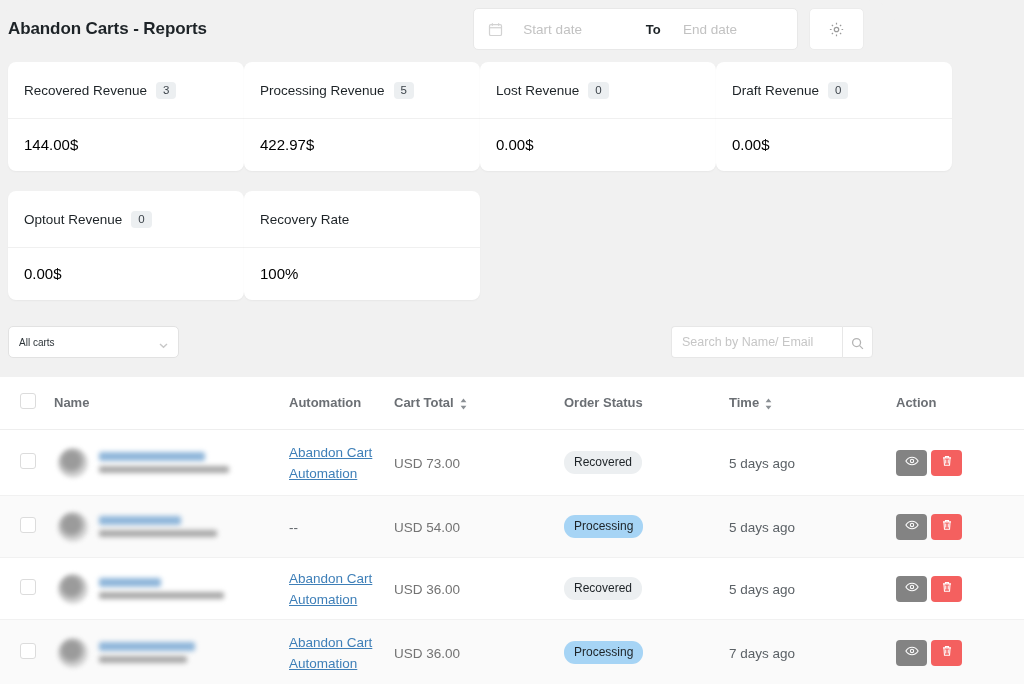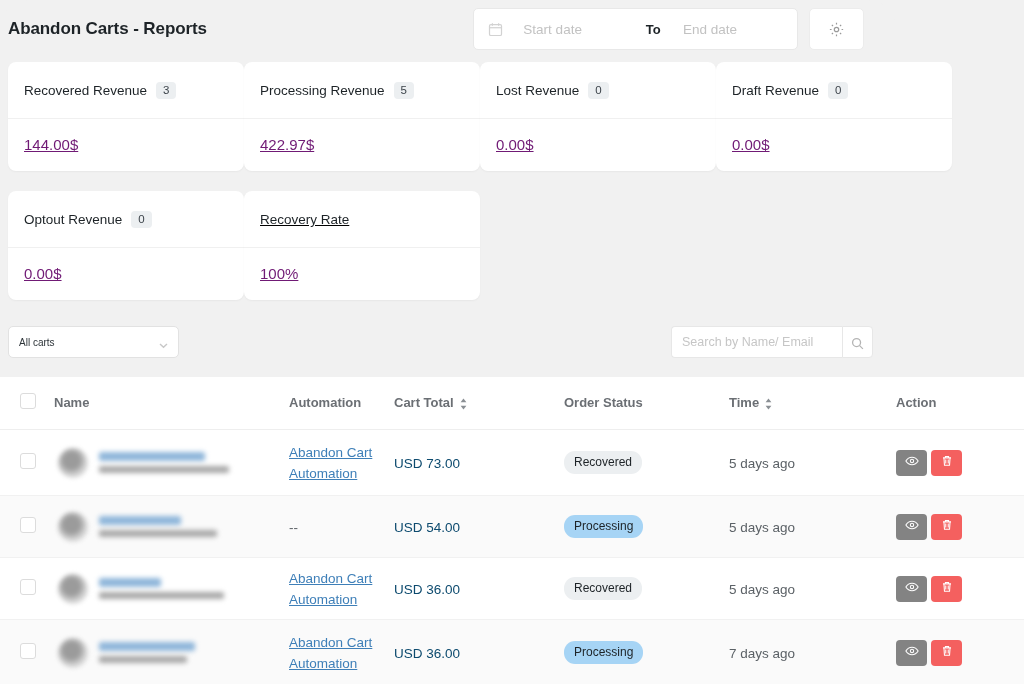--- a/index.html
+++ b/index.html
@@ -48,27 +48,27 @@
   .cards-grid.row2 { padding-top: 20px; }
   .stat-card {
     background: #fff; border-radius: 8px; overflow: hidden;
     box-shadow: 0 1px 2px rgba(0,0,0,0.045);
   }
   .stat-head {
     display: flex; align-items: center; gap: 9px;
     padding: 18px 16px 17px 16px; border-bottom: 1px solid #f0f0f0;
     min-height: 57px;
   }
-  .stat-head.no-badge { padding: 20px 16px 19px 16px; text-decoration: underline; }
+  .stat-head.no-badge { padding: 20px 16px 19px 16px; }
   .stat-label { font-size: 13.5px; color: #1d2327; font-weight: normal; }
   .stat-badge {
     background: #eceff1; color: #3c434a; font-size: 11.5px; border-radius: 4px;
     padding: 3px 7px; line-height: 1; min-width: 19px; text-align: center;
   }
-  .stat-body { padding: 17px 16px 18px 16px; font-size: 15px; color: #701a75; text-decoration: underline; }
+  .stat-body { padding: 17px 16px 18px 16px; font-size: 15px; color: #000000; }
 
   
   .filter-row {
     display: flex; align-items: center; justify-content: space-between;
     padding: 26px 23px 0 8px;
   }
   .select-wrap { position: relative; width: 171px; }
   .cart-select {
     appearance: none; -webkit-appearance: none;
     width: 171px; height: 32px; background: #fff; border: 1px solid #e2e2e2;
@@ -130,21 +130,21 @@
   .name-lines { display: flex; flex-direction: column; gap: 5px; }
   .blur-name {
     height: 9px; border-radius: 2px; background: #8fb6da; filter: blur(2.6px);
   }
   .blur-mail {
     height: 7px; border-radius: 2px; background: #a8a8a8; filter: blur(2.4px);
   }
 
   .auto-link { color: #3e7fb8; font-size: 13.5px; line-height: 21px; display: block; }
   .auto-dash { color: #5b6166; font-size: 13.5px; }
-  .total-txt { font-size: 13.5px; color: #0c4a6e; }
+  .total-txt { font-size: 13.5px; color: #737373; }
   .time-txt  { font-size: 13.5px; color: #5b6166; }
 
   .badge { display: inline-block; font-size: 12px; border-radius: 11px; padding: 4px 10px; line-height: 1.25; }
   .badge-recovered { background: #eceff1; color: #1d2327; }
   .badge-processing { background: #a6d4f5; color: #1d2327; }
 
   .actions { display: flex; gap: 4px; }
   .act-btn {
     width: 31px; height: 26px; border-radius: 4px; border: 0; cursor: pointer;
     display: flex; align-items: center; justify-content: center;

